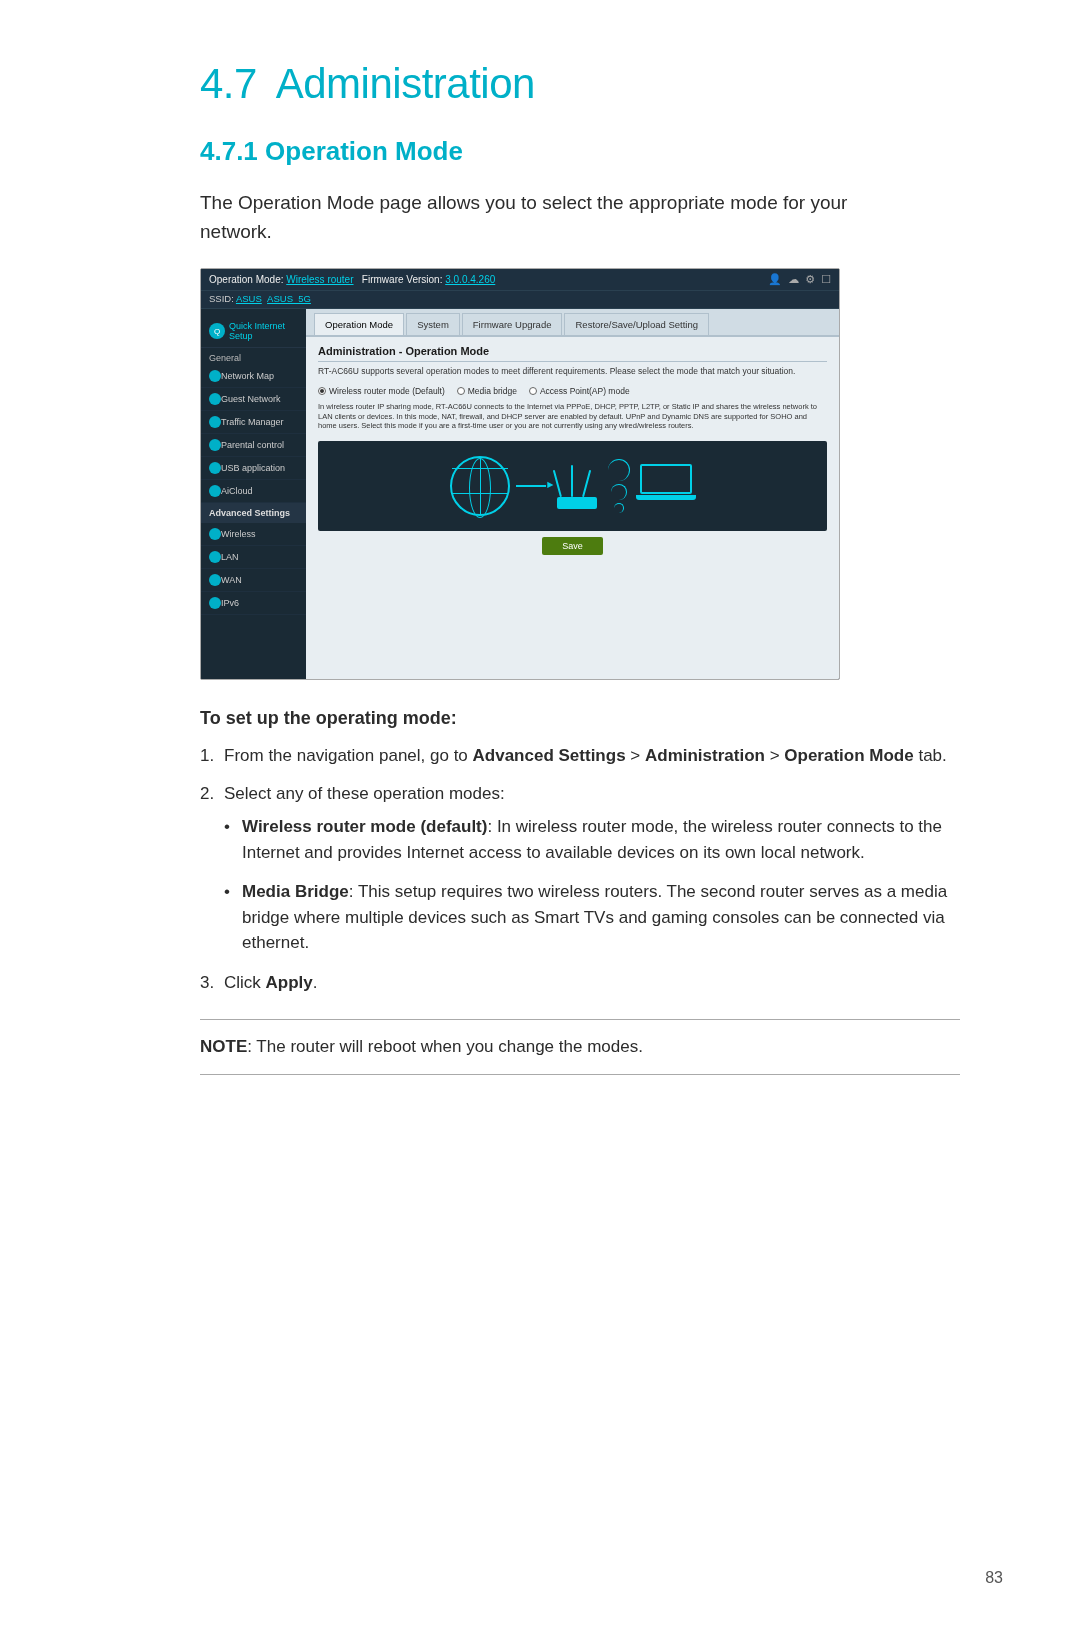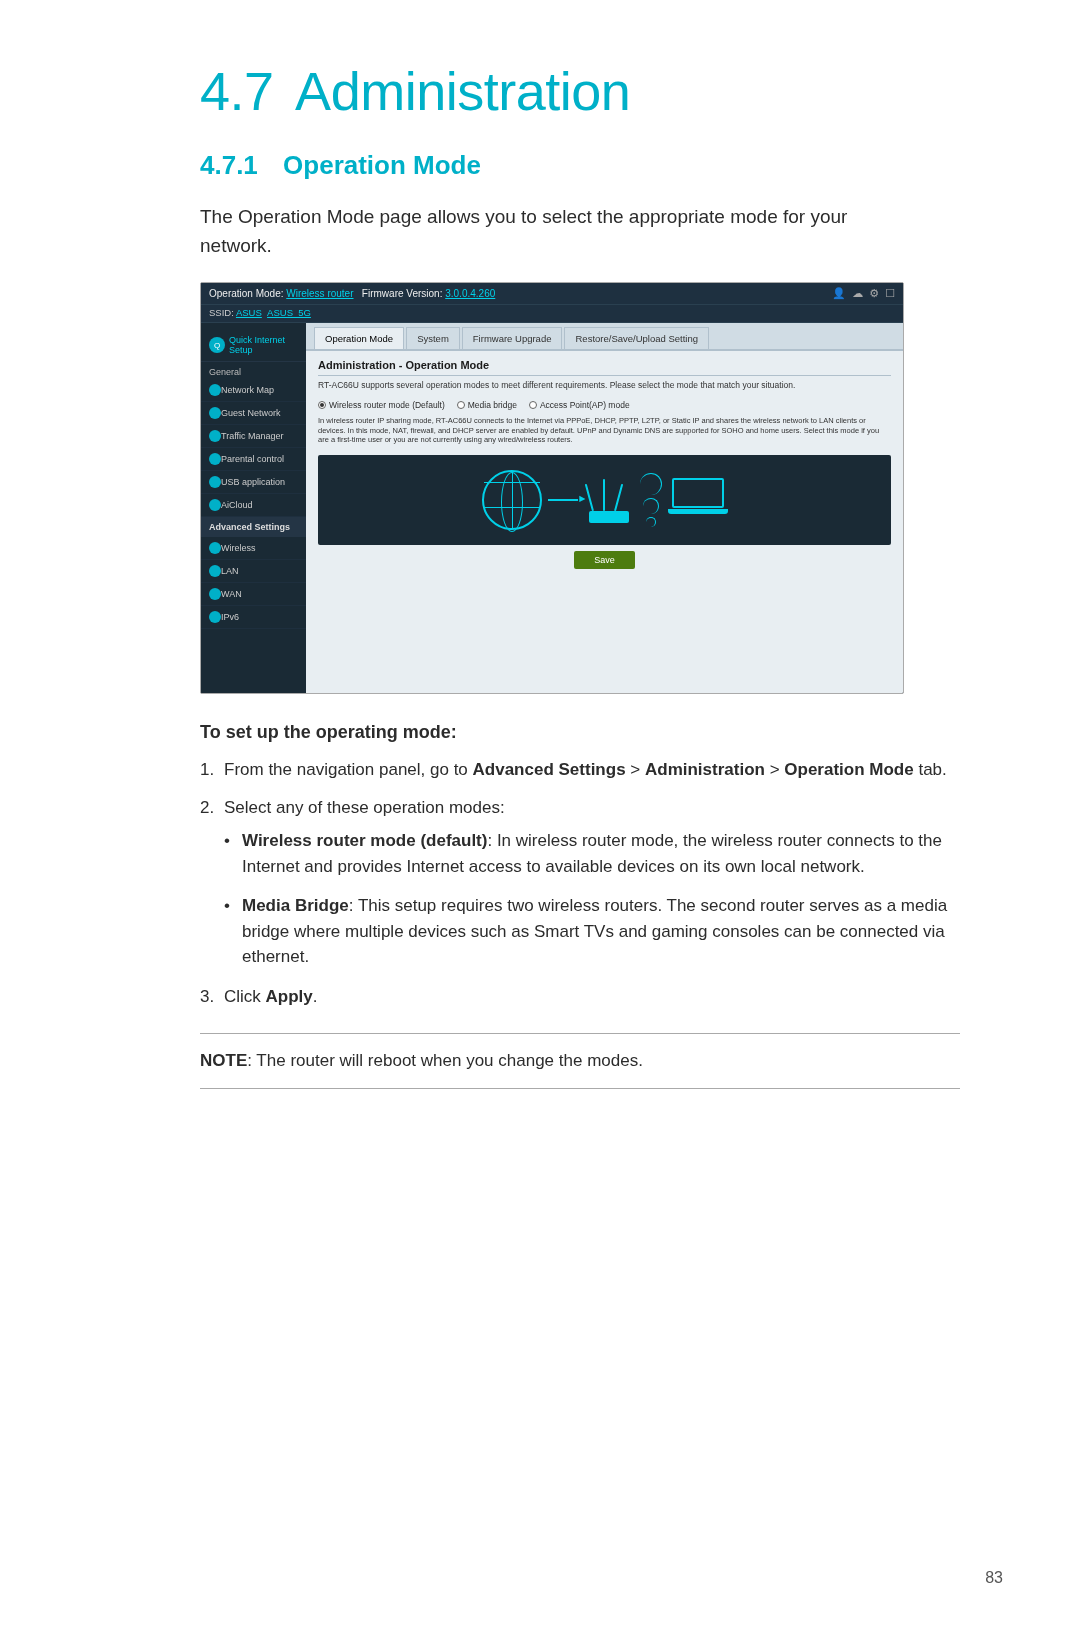--- a/index.html
+++ b/index.html
@@ -9,49 +9,49 @@
       font-size: 16px;
       color: #2c2c2c;
       width: 1080px;
       min-height: 1627px;
       padding: 60px 120px 60px 200px;
       position: relative;
     }
 
     
     .page-title {
-      font-size: 54px;
+      font-size: 42px;
       font-weight: 300;
       color: #00b0c8;
       margin-bottom: 28px;
       letter-spacing: -0.5px;
     }
     .page-title span.num {
       font-weight: 300;
       margin-right: 10px;
     }
     .section-title {
       font-size: 26px;
       font-weight: 700;
       color: #00b0c8;
       margin-bottom: 22px;
     }
-    .section-title .num { margin-right: 18px; }
+    .section-title .num { margin-right: 0; }
 
     .intro-text {
       font-size: 19px;
       color: #2c2c2c;
       line-height: 1.5;
       margin-bottom: 22px;
       max-width: 680px;
     }
 
     
     .screenshot-box {
-      width: 704px;
+      width: 640px;
       border: 1px solid #aaa;
       border-radius: 2px;
       overflow: hidden;
       margin-bottom: 28px;
       background: #1a2a30;
     }
 
     
     .router-topbar {
       background: #1e3040;

